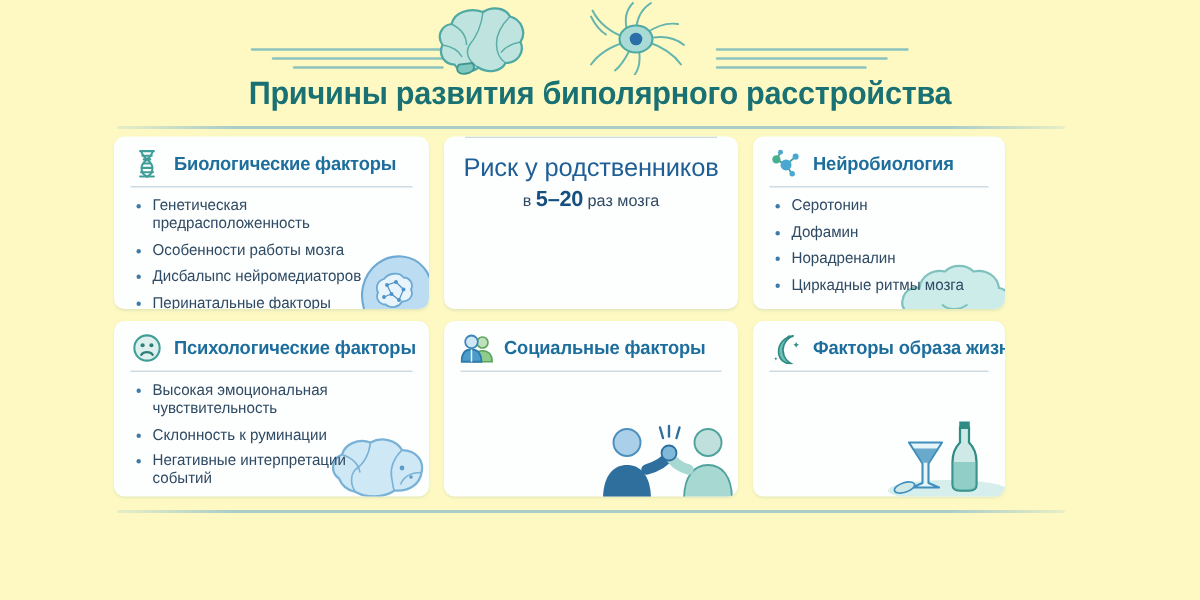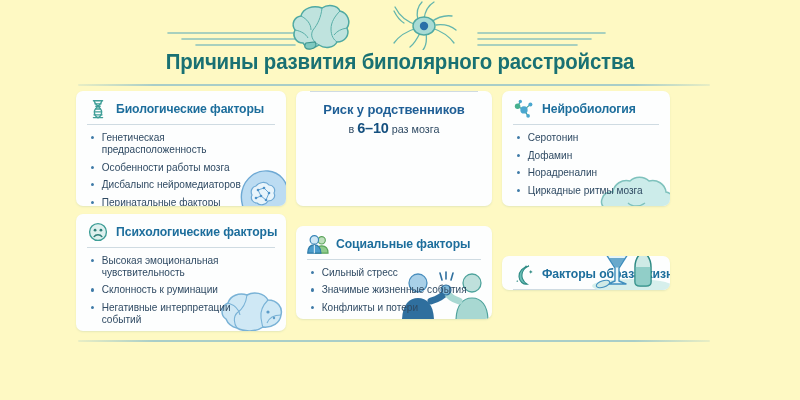--- a/index.html
+++ b/index.html
@@ -58,21 +58,21 @@
     position: absolute;
     left: 76px;
     top: 91px;
     width: 636px;
   }
   .row {
     display: flex;
     gap: 10px;
   }
   .row.row1 { height: 115px; }
-  .row.row2 { margin-top: 8px; height: 117px; align-items: center; }
+  .row.row2 { margin-top: 8px; height: 117px; }
 
   .card {
     position: relative;
     background: #fdfefe;
     border-radius: 7px;
     box-shadow: 0 1px 2px rgba(60,120,115,.13);
     overflow: hidden;
     flex: 0 0 auto;
   }
   .card.c-bio, .card.c-psy { width: 210px; }
@@ -140,22 +140,22 @@
   }
 
   
   .gen-body {
     text-align: center;
     padding-top: 10px;
     color: #1f5f96;
     font-family: "Liberation Sans Narrow", "Liberation Sans", sans-serif;
   }
   .gen-line1 {
-    font-size: 13px;
-    font-weight: bold;
+    font-size: 17px;
+    font-weight: normal;
     color: #1f5f96;
     letter-spacing: -0.1px;
   }
   .gen-line2 {
     margin-top: 3px;
     font-size: 10.8px;
     color: #2f4a63;
   }
   .gen-line2 .big {
     font-size: 14.5px;
@@ -271,21 +271,21 @@
             <path d="M30 30 L36 28 L41 33 L38 40 L33 36 Z"></path>
             <path d="M33 36 L28 38"></path>
           </g>
         </svg>
       </div>
 
       <div class="card c-gen">
         <div class="head-sep"></div>
         <div class="gen-body">
           <div class="gen-line1">Риск у родственников</div>
-          <div class="gen-line2"><span>в </span><span class="big">6–10</span><span> раз мозга</span></div>
+          <div class="gen-line2"><span>в </span><span class="big">5–20</span><span> раз мозга</span></div>
         </div>
       </div>
 
       <div class="card c-neu">
         <div class="card-head">
           <svg class="ico" viewBox="0 0 24 24">
             <g stroke="#3f9e97" stroke-width="1.3">
               <line x1="5" y1="9" x2="12" y2="13"></line>
               <line x1="12" y1="13" x2="19" y2="7"></line>
               <line x1="12" y1="13" x2="16" y2="19"></line>
@@ -354,25 +354,20 @@
           <svg class="ico" viewBox="0 0 24 24">
             <circle cx="16" cy="8" r="4" fill="#bfe0bd" stroke="#5da55c" stroke-width="1.2"></circle>
             <path d="M9 22 C9 16.5 12 14 16 14 C20 14 23 16.5 23 22 Z" fill="#8fcb8c" stroke="#5da55c" stroke-width="1.2"></path>
             <circle cx="8" cy="7.5" r="4.6" fill="#cfe7f5" stroke="#3a86b8" stroke-width="1.3"></circle>
             <path d="M0.8 22 C0.8 15.5 4 13 8 13 C12 13 15.2 15.5 15.2 22 Z" fill="#4b9ccb" stroke="#2f7aa8" stroke-width="1.3"></path>
             <path d="M8 13 L8 22" stroke="#e9f4fa" stroke-width="1.1"></path>
           </svg>
           <div class="card-title">Социальные факторы</div>
         </div>
         <div class="head-sep"></div>
-        <ul class="bullets">
-          <li>Сильный стресс</li>
-          <li>Значимые жизненные события</li>
-          <li>Конфликты и потери</li>
-        </ul>
         <svg class="art" style="right:-2px; bottom:-4px; width:96px; height:62px;" viewBox="0 0 96 62">
 
           <circle cx="20" cy="22" r="9" fill="#a9d0e8" stroke="#4b8fbe" stroke-width="1.3"></circle>
           <path d="M4 60 C4 44 11 37 20 37 C29 37 36 44 36 60 Z" fill="#2f6f9e"></path>
           <path d="M33 40 C40 38 46 34 49 30" stroke="#2f6f9e" stroke-width="7" fill="none" stroke-linecap="round"></path>
 
           <circle cx="74" cy="22" r="9" fill="#bfe0dc" stroke="#4fa39c" stroke-width="1.3"></circle>
           <path d="M58 60 C58 44 65 37 74 37 C83 37 90 44 90 60 Z" fill="#a8d8d2" stroke="#4fa39c" stroke-width="1.2"></path>
           <path d="M61 40 C54 38 50 34 48 30" stroke="#a8d8d2" stroke-width="7" fill="none" stroke-linecap="round"></path>
 

